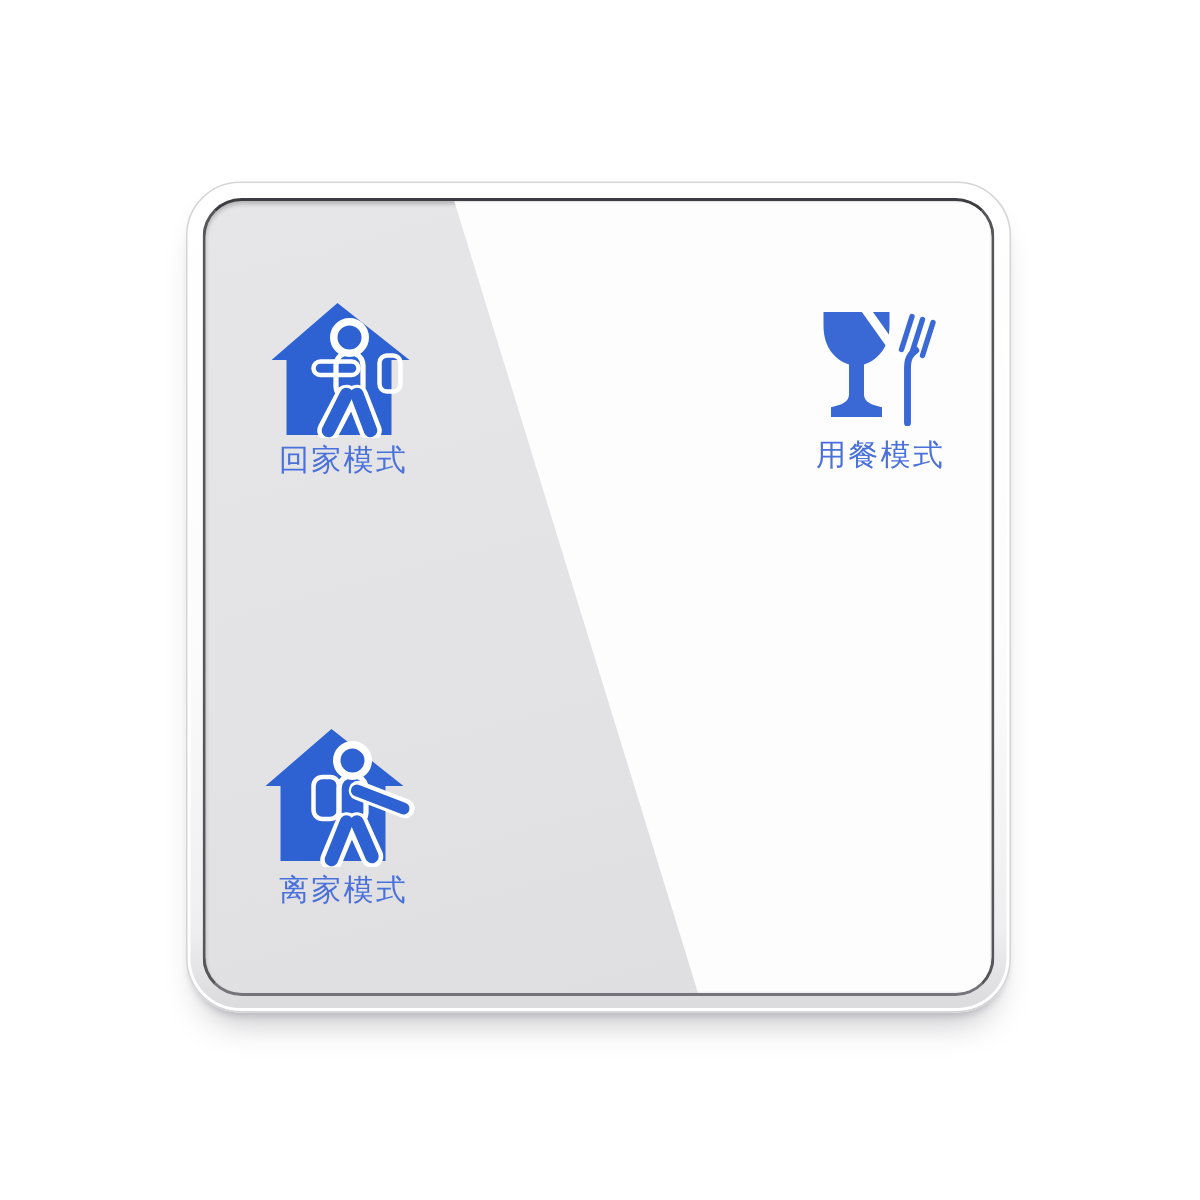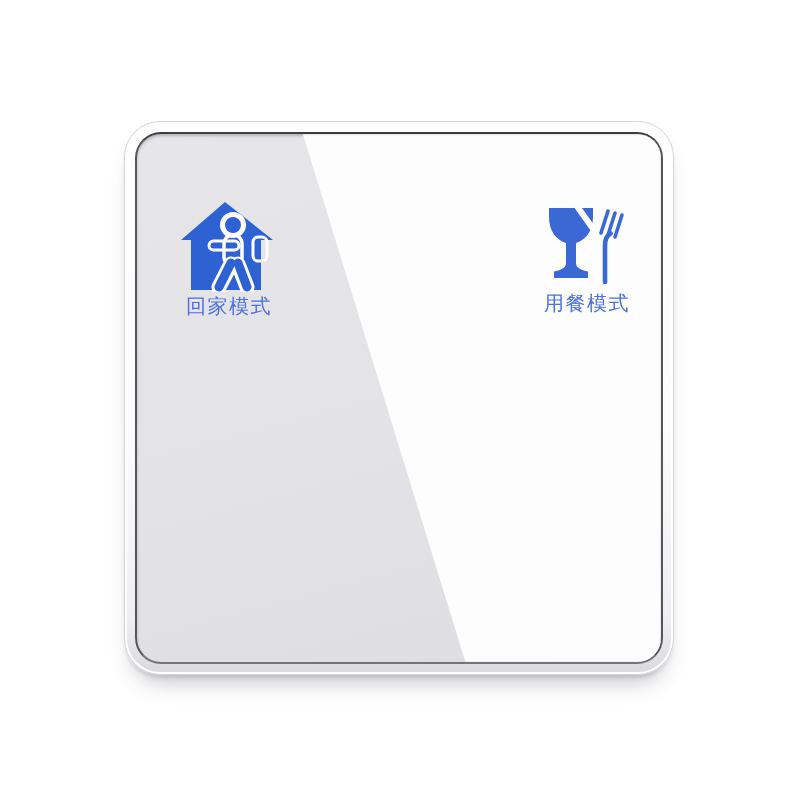--- a/index.html
+++ b/index.html
@@ -106,17 +106,32 @@
           <path class="wh-stroke" stroke-width="15" stroke-linecap="round" d="M50 62 L38 85"></path>
           <path class="wh-stroke" stroke-width="15" stroke-linecap="round" d="M57 62 L66 85"></path>
           <rect class="ic-fill wh-stroke" stroke-width="3.5" x="43" y="33" width="18" height="31" rx="8.5"></rect>
           <path class="ic-stroke" stroke-width="9" stroke-linecap="round" d="M50 61 L38 85"></path>
           <path class="ic-stroke" stroke-width="9" stroke-linecap="round" d="M57 61 L66 85"></path>
           <circle class="ic-fill wh-stroke" stroke-width="5" cx="52" cy="23" r="10.5"></circle>
         </svg>
         <span class="scene-label">回家模式</span>
       </div>
 
+      <div class="scene-button btn-away">
+        <svg width="104" height="92" viewBox="0 0 104 92">
+          <path class="ic-fill" d="M44 0 L92 38 L80 38 L80 88 L10 88 L10 38 L0 38 Z"></path>
+          <rect class="ic-fill wh-stroke" stroke-width="3" x="32" y="32" width="17" height="28" rx="6"></rect>
+          <path class="wh-stroke" stroke-width="13" stroke-linecap="round" d="M62 41 L93 53"></path>
+          <path class="wh-stroke" stroke-width="15" stroke-linecap="round" d="M54 63 L44 87"></path>
+          <path class="wh-stroke" stroke-width="15" stroke-linecap="round" d="M61 63 L71 85"></path>
+          <rect class="ic-fill wh-stroke" stroke-width="3.5" x="49" y="31" width="18" height="33" rx="8.5"></rect>
+          <path class="ic-stroke" stroke-width="8" stroke-linecap="round" d="M61 41 L92 53"></path>
+          <path class="ic-stroke" stroke-width="9" stroke-linecap="round" d="M54 62 L44 87"></path>
+          <path class="ic-stroke" stroke-width="9" stroke-linecap="round" d="M61 62 L71 85"></path>
+          <circle class="ic-fill wh-stroke" stroke-width="5" cx="58" cy="21" r="10.5"></circle>
+        </svg>
+        <span class="scene-label">离家模式</span>
+      </div>
 
 
     </div>
   </div>
 </div>
 
 </body></html>

